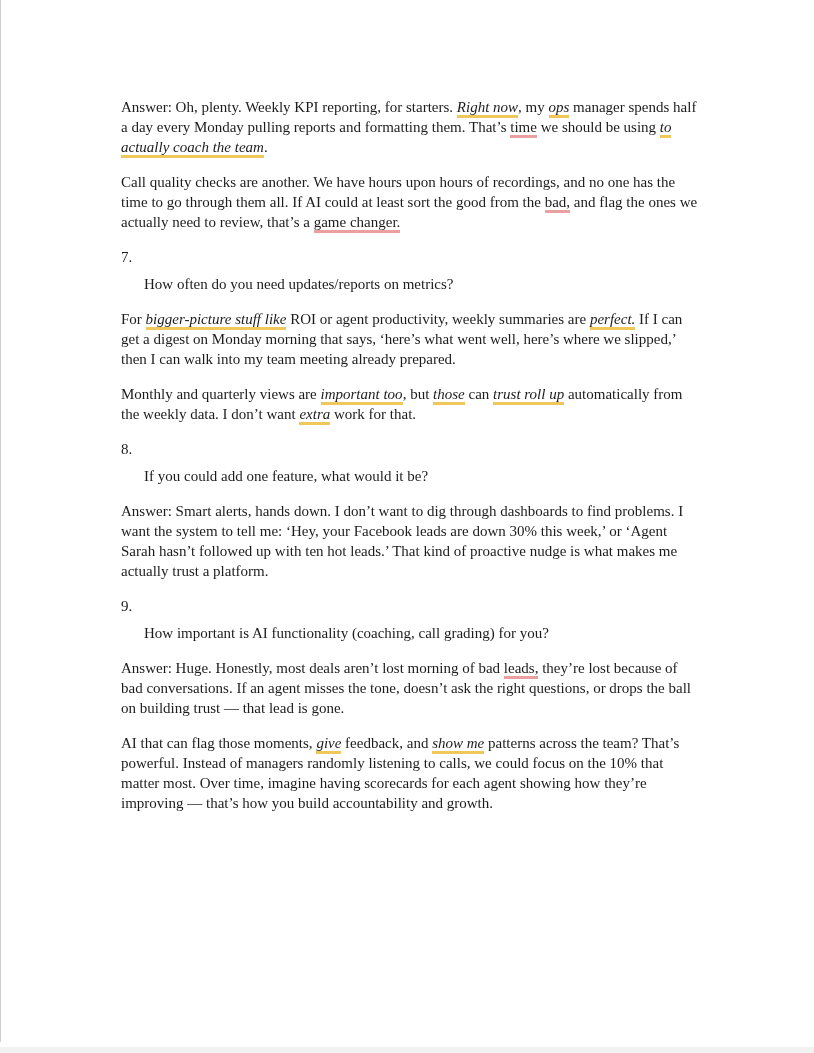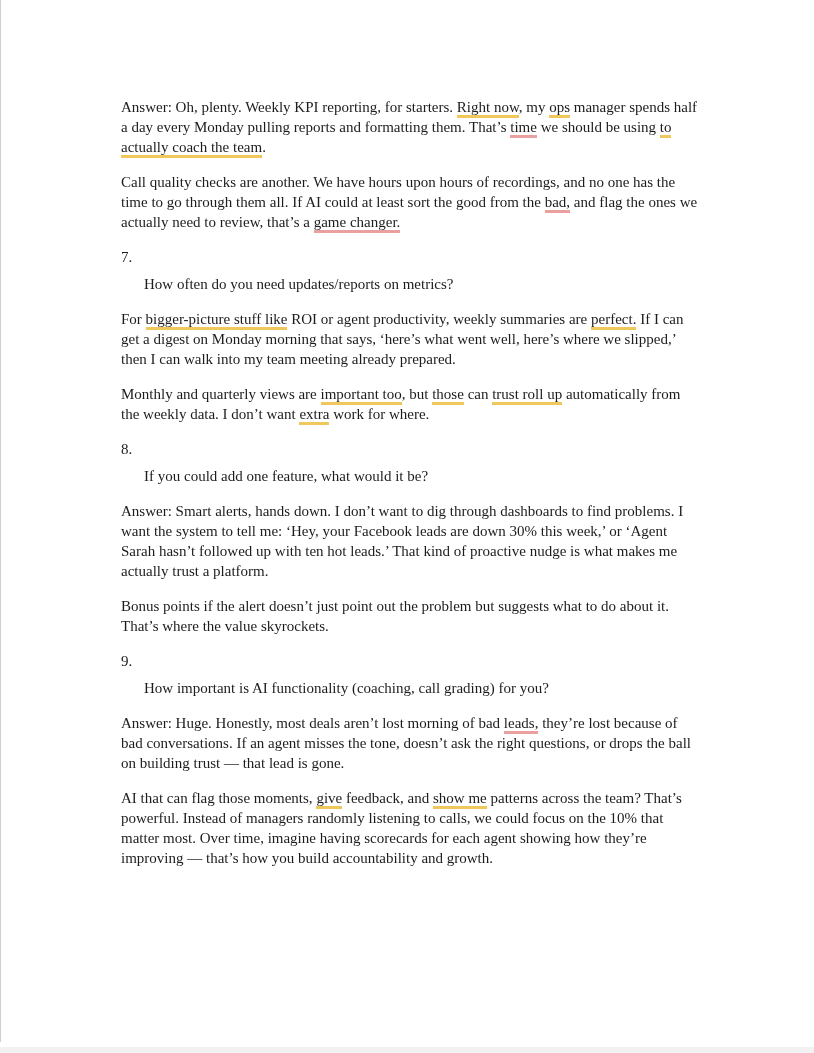--- a/index.html
+++ b/index.html
@@ -54,45 +54,45 @@
   }
   .q-text {
     flex: 1;
     margin-top: 27px;
   }
   .mk { 
     padding-bottom: 0px;
   }
   .mk-yellow {
     border-bottom: 3px solid var(--sug-yellow, #efc75a);
+    font-style: italic;
   }
   .mk-pink {
     border-bottom: 3px solid var(--sug-pink, #e9a09e);
   }
 </style>
 </head>
 <body>
 
 <div class="page">
   <div class="page-left-edge"></div>
   <div class="content" id="doc-content">
       <p class="para"><span>Answer: Oh, plenty. Weekly KPI reporting, for starters. </span><span class="mk mk-yellow">Right now</span><span>, my </span><span class="mk mk-yellow">ops</span><span> manager spends half a day every Monday pulling reports and formatting them. That’s </span><span class="mk mk-pink">time</span><span> we should be using </span><span class="mk mk-yellow">to actually coach the team</span><span>.</span></p>
       <p class="para"><span>Call quality checks are another. We have hours upon hours of recordings, and no one has the time to go through them all. If AI could at least sort the good from the </span><span class="mk mk-pink">bad,</span><span> and flag the ones we actually need to review, that’s a </span><span class="mk mk-pink">game changer.</span></p>
       <div class="question">
         <span class="q-num">7.</span>
         <span class="q-text">How often do you need updates/reports on metrics?</span>
       </div>
       <p class="para"><span>For </span><span class="mk mk-yellow">bigger-picture stuff like</span><span> ROI or agent productivity, weekly summaries are </span><span class="mk mk-yellow">perfect.</span><span> If I can get a digest on Monday morning that says, ‘here’s what went well, here’s where we slipped,’ then I can walk into my team meeting already prepared.</span></p>
-      <p class="para"><span>Monthly and quarterly views are </span><span class="mk mk-yellow">important too</span><span>, but </span><span class="mk mk-yellow">those</span><span> can </span><span class="mk mk-yellow">trust roll up</span><span> automatically from the weekly data. I don’t want </span><span class="mk mk-yellow">extra</span><span> work for where.</span></p>
+      <p class="para"><span>Monthly and quarterly views are </span><span class="mk mk-yellow">important too</span><span>, but </span><span class="mk mk-yellow">those</span><span> can </span><span class="mk mk-yellow">trust roll up</span><span> automatically from the weekly data. I don’t want </span><span class="mk mk-yellow">extra</span><span> work for that.</span></p>
       <div class="question">
         <span class="q-num">8.</span>
         <span class="q-text">If you could add one feature, what would it be?</span>
       </div>
       <p class="para"><span>Answer: Smart alerts, hands down. I don’t want to dig through dashboards to find problems. I want the system to tell me: ‘Hey, your Facebook leads are down 30% this week,’ or ‘Agent Sarah hasn’t followed up with ten hot leads.’ That kind of proactive nudge is what makes me actually trust a platform.</span></p>
-      <p class="para"><span>Bonus points if the alert doesn’t just point out the problem but suggests what to do about it. That’s where the value skyrockets.</span></p>
       <div class="question">
         <span class="q-num">9.</span>
         <span class="q-text">How important is AI functionality (coaching, call grading) for you?</span>
       </div>
       <p class="para"><span>Answer: Huge. Honestly, most deals aren’t lost morning of bad </span><span class="mk mk-pink">leads,</span><span> they’re lost because of bad conversations. If an agent misses the tone, doesn’t ask the right questions, or drops the ball on building trust — that lead is gone.</span></p>
       <p class="para"><span>AI that can flag those moments, </span><span class="mk mk-yellow">give</span><span> feedback, and </span><span class="mk mk-yellow">show me</span><span> patterns across the team? That’s powerful. Instead of managers randomly listening to calls, we could focus on the 10% that matter most. Over time, imagine having scorecards for each agent showing how they’re improving — that’s how you build accountability and growth.</span></p>
     </div>
   <div class="page-bottom-strip"></div>
 </div>
 

